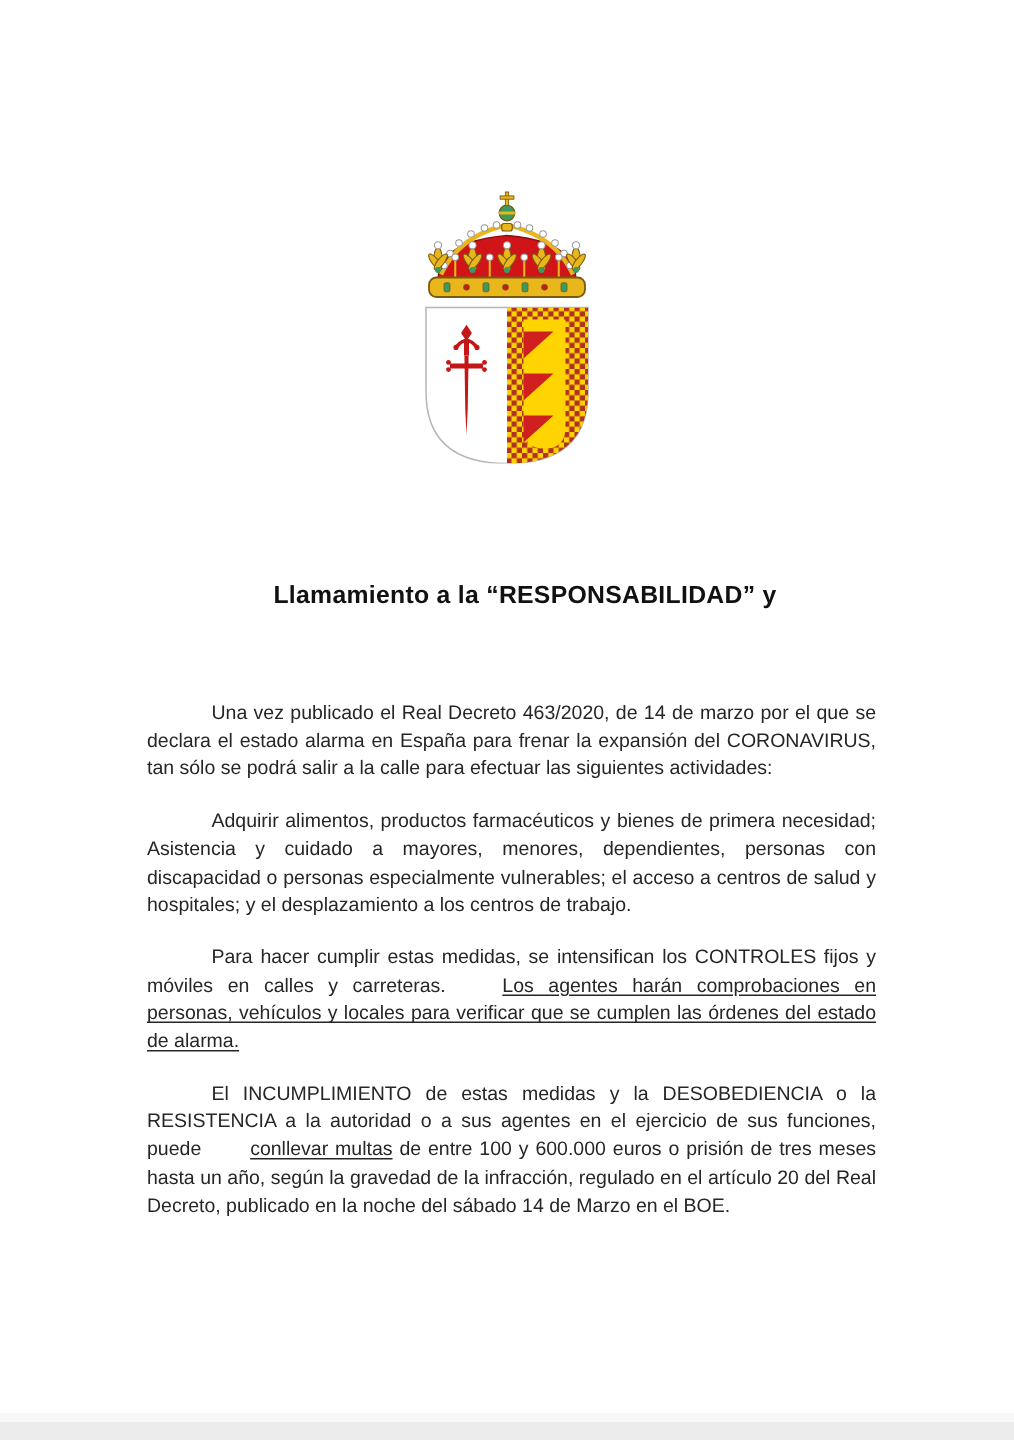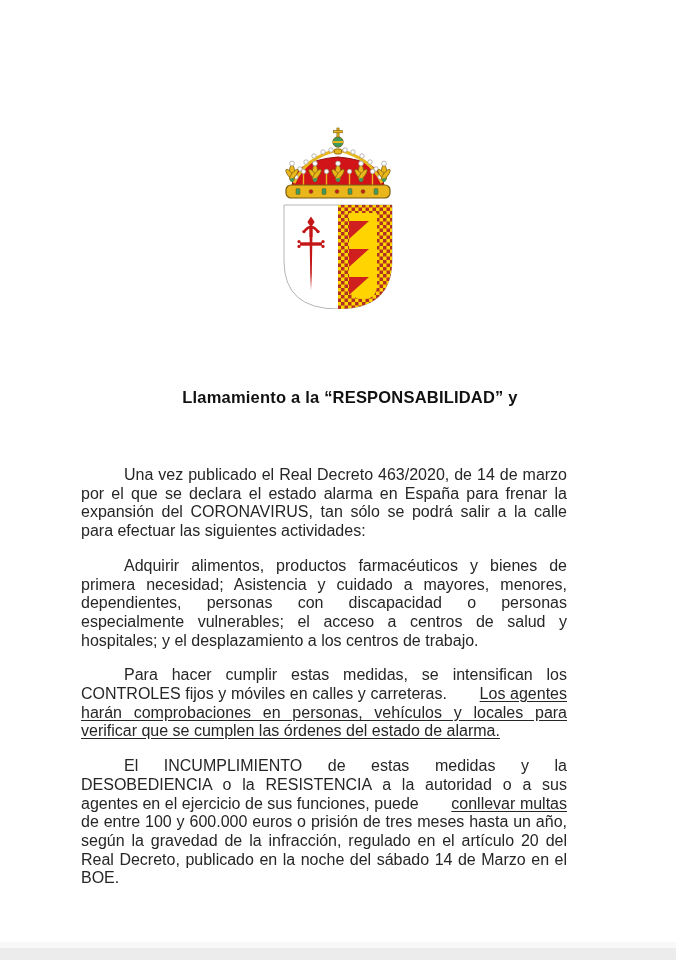--- a/index.html
+++ b/index.html
@@ -18,22 +18,22 @@
     position:absolute; top:382px; left:0; width:676px;
     text-align:center;
     font-weight:bold;
     font-size:16.5px;
     line-height:31px;
     color:#111111;
     letter-spacing:0.2px;
     padding-left:12px;
   }
   .doc-body {
-    position:absolute; top:466px; left:81px; width:486px;
-    font-size:16px;
+    position:absolute; top:466px; left:98px; width:486px;
+    font-size:13px;
     line-height:18.7px;
     color:#262626;
     text-align:justify;
   }
   .doc-body p { margin:0 0 16px 0; text-indent:43px; }
   .doc-body p.italic { }
   .u { text-decoration:underline; text-underline-offset:2px;margin-left:28px; }
   .footer-strip-light {
     position:absolute; left:0; bottom:12px; width:676px; height:6px;
     background:#f8f8f8;

